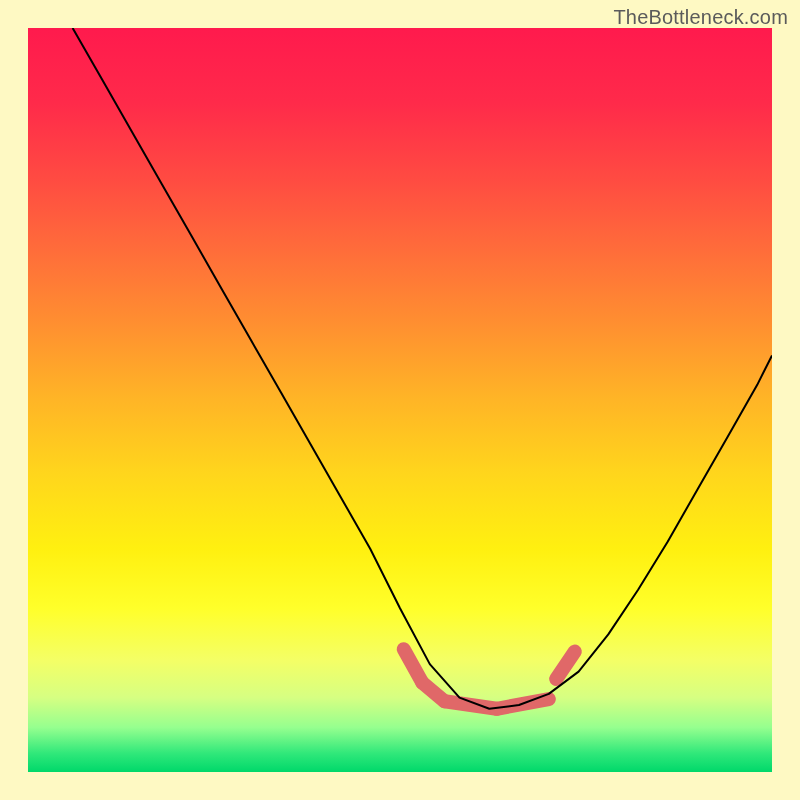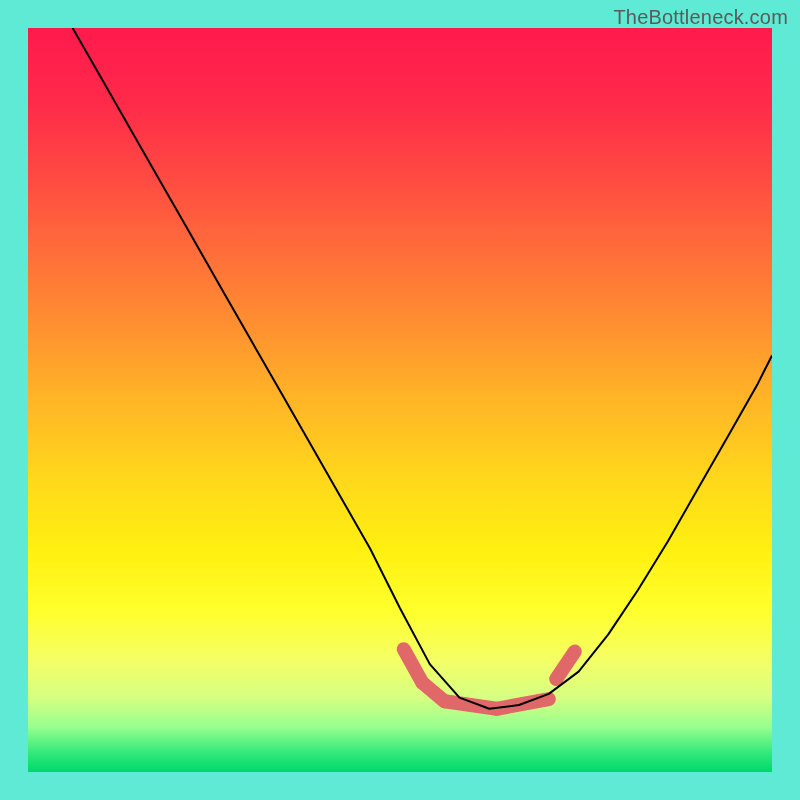--- a/index.html
+++ b/index.html
@@ -1,21 +1,21 @@
 <!DOCTYPE html>
 <html><head>
 <meta charset="utf-8">
 <style>
   * { margin: 0; padding: 0; box-sizing: border-box; }
   html, body { width: 800px; height: 800px; overflow: hidden; background: #000; }
   .frame {
     position: relative;
     width: 800px;
     height: 800px;
-    background: #5eead4;
+    background: #fef9c3;
   }
   .plot {
     position: absolute;
     left: 28px;
     top: 28px;
     width: 744px;
     height: 744px;
     overflow: hidden;
   }
   .gradient {

